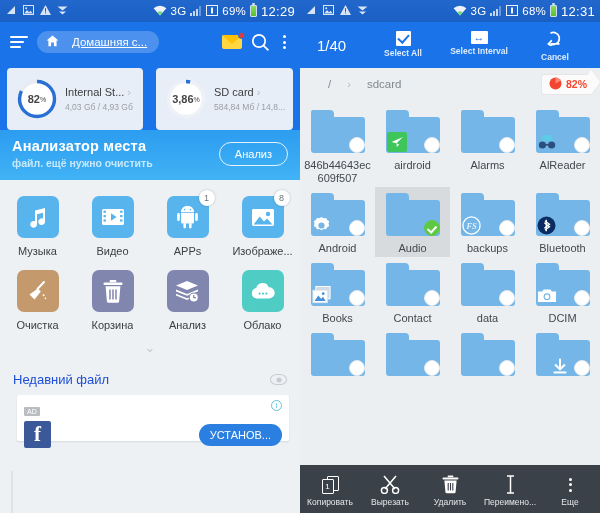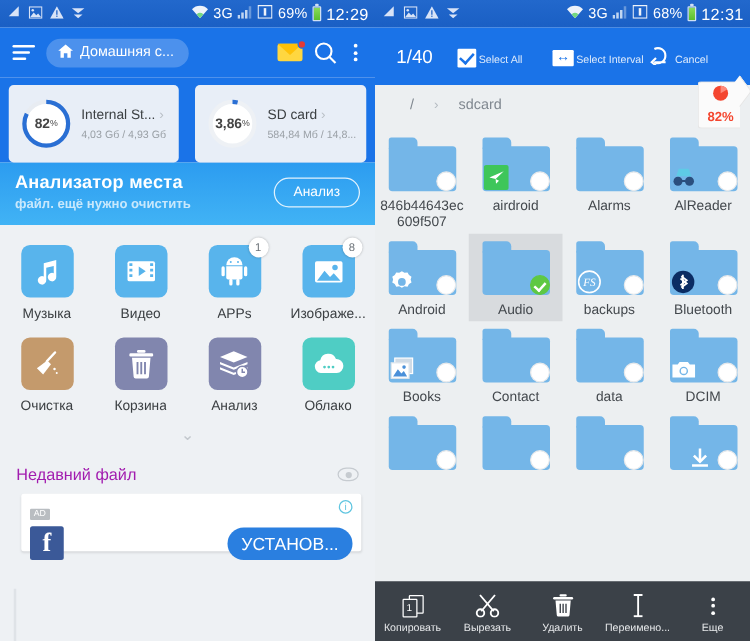--- a/index.html
+++ b/index.html
@@ -36,24 +36,24 @@
   
   .topbar {
     height: 40px; background: #1a73e8;
     display: flex; align-items: center; padding: 0 10px; gap: 9px;
   }
   .hamb { width: 18px; display: flex; flex-direction: column; gap: 3px; cursor: pointer; }
   .hamb i { display: block; height: 2px; background: #fff; border-radius: 1px; }
   .hamb i:nth-child(2){ width: 80%; }
   .hamb i:nth-child(3){ width: 62%; }
   .home-pill {
-    display: flex; align-items: center; gap: 5px;
+    display: flex; align-items: center; gap: 13px;
     background: rgba(255,255,255,.22); border-radius: 13px;
     padding: 4px 12px 4px 9px; color: #fff; font-size: 11.5px;
-    max-width: 128px; white-space: nowrap; overflow: hidden;
+    max-width: 128px; white-space: nowrap; overflow: hidden; text-decoration: underline;
   }
   .tb-spacer { flex: 1; }
   .tb-icon { position: relative; color: #fff; display: flex; align-items: center; }
   .env { width: 20px; height: 14px; background: #ffd740; border-radius: 2px; position: relative; }
   .env::before {
     content: ""; position: absolute; left: 0; top: 0; width: 0; height: 0;
     border-left: 10px solid transparent; border-right: 10px solid transparent;
     border-top: 9px solid #ffc107;
   }
   .dot-badge {
@@ -116,48 +116,48 @@
     box-shadow: 0 0 2px rgba(0,0,0,.28); padding: 0 3px;
   }
   .glabel { font-size: 11px; color: #3c4043; margin-top: 7px; max-width: 70px;
             text-align: center; white-space: nowrap; overflow: hidden; }
   .chev-down { text-align: center; color: #c3c8cd; font-size: 13px; padding: 1px 0 6px 0; }
 
   
   .recent-hd {
     display: flex; align-items: center; padding: 7px 13px 8px 13px;
   }
-  .recent-title { flex: 1; color: #a21caf; font-size: 13px; }
+  .recent-title { flex: 1; color: #1d4ed8; font-size: 13px; }
   .eye { width: 17px; height: 11px; border: 1.6px solid #c6cbd0; border-radius: 50% 50% 50% 50%/ 60% 60% 60% 60%; position: relative; }
   .eye::after { content:""; position:absolute; left:50%; top:50%; transform:translate(-50%,-50%);
                 width:5px;height:5px;border-radius:50%;background:#c6cbd0;}
   .adcard {
     margin: 0 11px 0 17px; background: #fff; border-radius: 2px;
     height: 46px; position: relative; padding: 5px 7px;
     box-shadow: 0 1px 2px rgba(0,0,0,.10);
   }
   .ad-tag { background: #b9bdc1; color: #fff; font-size: 7px; padding: 1px 3px; border-radius: 1px; display: inline-block; }
   .ad-info { position: absolute; right: 7px; top: 5px; width: 11px; height: 11px; border: 1px solid #5fc5e0;
              border-radius: 50%; color: #5fc5e0; font-size: 8px; line-height: 9px; text-align: center; }
   .ad-body { display: flex; align-items: center; gap: 7px; margin-top: 3px; }
   .fb { width: 27px; height: 27px; background: #3b5998; border-radius: 2px; color: #fff;
         font-size: 21px; font-weight: bold; line-height: 26px; text-align: center;
         font-family: "Liberation Serif", serif; overflow:hidden; }
-  .ad-btn { margin-left: auto; background: #2a7fe0; color: #fff; font-size: 14px;
+  .ad-btn { margin-left: auto; background: #2a7fe0; color: #fff; font-size: 11px;
             padding: 5px 11px; border-radius: 13px; white-space: nowrap; }
   .left-rail { position: absolute; left: 11px; bottom: 0; width: 2px; height: 42px; background: #dfe3e7; }
 
   
   .selbar {
     height: 46px; background: #1a73e8; display: flex; align-items: center;
     color: #fff; padding: 0 8px;
   }
   .selcount { font-size: 15px; padding-left: 9px; flex: 0 0 auto; }
   .sel-actions { display: flex; flex: 1; justify-content: flex-end; gap: 2px; }
-  .sel-act { display: flex; flex-direction: row; align-items: center; gap: 2px; width: 74px; padding-top: 3px; }
+  .sel-act { display: flex; flex-direction: column; align-items: center; gap: 2px; width: 74px; padding-top: 3px; font-weight: bold; }
   .sel-act .lbl { font-size: 8.5px; color: rgba(255,255,255,.85); }
   .chkbox { width: 15px; height: 15px; background: #fff; border-radius: 1px; position: relative; }
   .chkbox::after {
     content: ""; position: absolute; left: 4px; top: 1px; width: 5px; height: 9px;
     border: solid #1a73e8; border-width: 0 2px 2px 0; transform: rotate(42deg);
   }
   .intervalbox { width: 17px; height: 13px; background: #fff; border-radius: 1px; position: relative; }
   .intervalbox::after {
     content: "\2194"; position: absolute; inset: 0; color: #1a73e8;
     font-size: 11px; line-height: 13px; text-align: center;
@@ -165,21 +165,21 @@
 
   
   .crumbs {
     height: 32px; background: #eceff1; display: flex; align-items: center;
     padding: 0 8px 0 28px; gap: 16px; font-size: 11.5px; color: #808890;
   }
   .crumb-sep { color: #b4bbc1; font-size: 11px; }
   .pct-badge {
     margin-left: auto; display: flex; align-items: center; gap: 4px;
     background: #fbfbfb; border: 1px solid #e6e6e6; border-right: none;
-    padding: 2px 5px 2px 7px; border-radius: 3px 0 0 3px; position: relative; flex-direction: column;
+    padding: 2px 5px 2px 7px; border-radius: 3px 0 0 3px; position: relative;
   }
   .pct-badge::after {
     content: ""; position: absolute; right: -8px; top: -1px; width: 15px; height: 15px;
     border: 1px solid #e6e6e6; border-left: none; border-bottom: none;
     background: #fbfbfb; transform: rotate(45deg) skew(8deg,8deg); border-radius: 0 3px 0 0;
   }
   .pct-badge .t { font-size: 10.5px; color: #f4462f; font-weight: bold; z-index: 1; }
 
   
   .filegrid { padding: 4px 0 0 0; }

